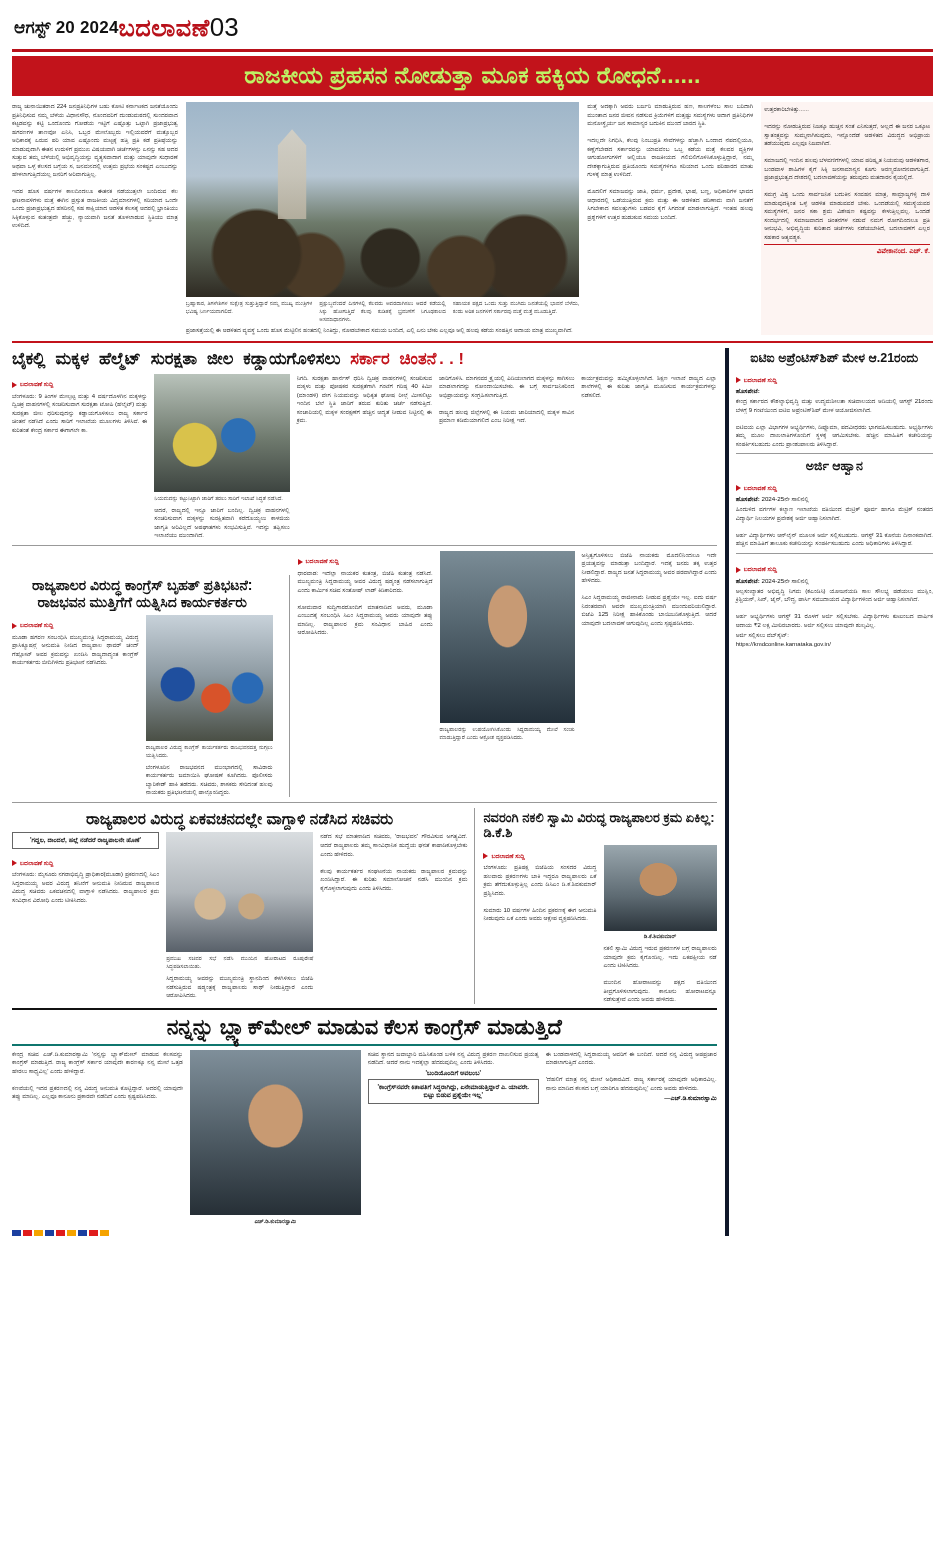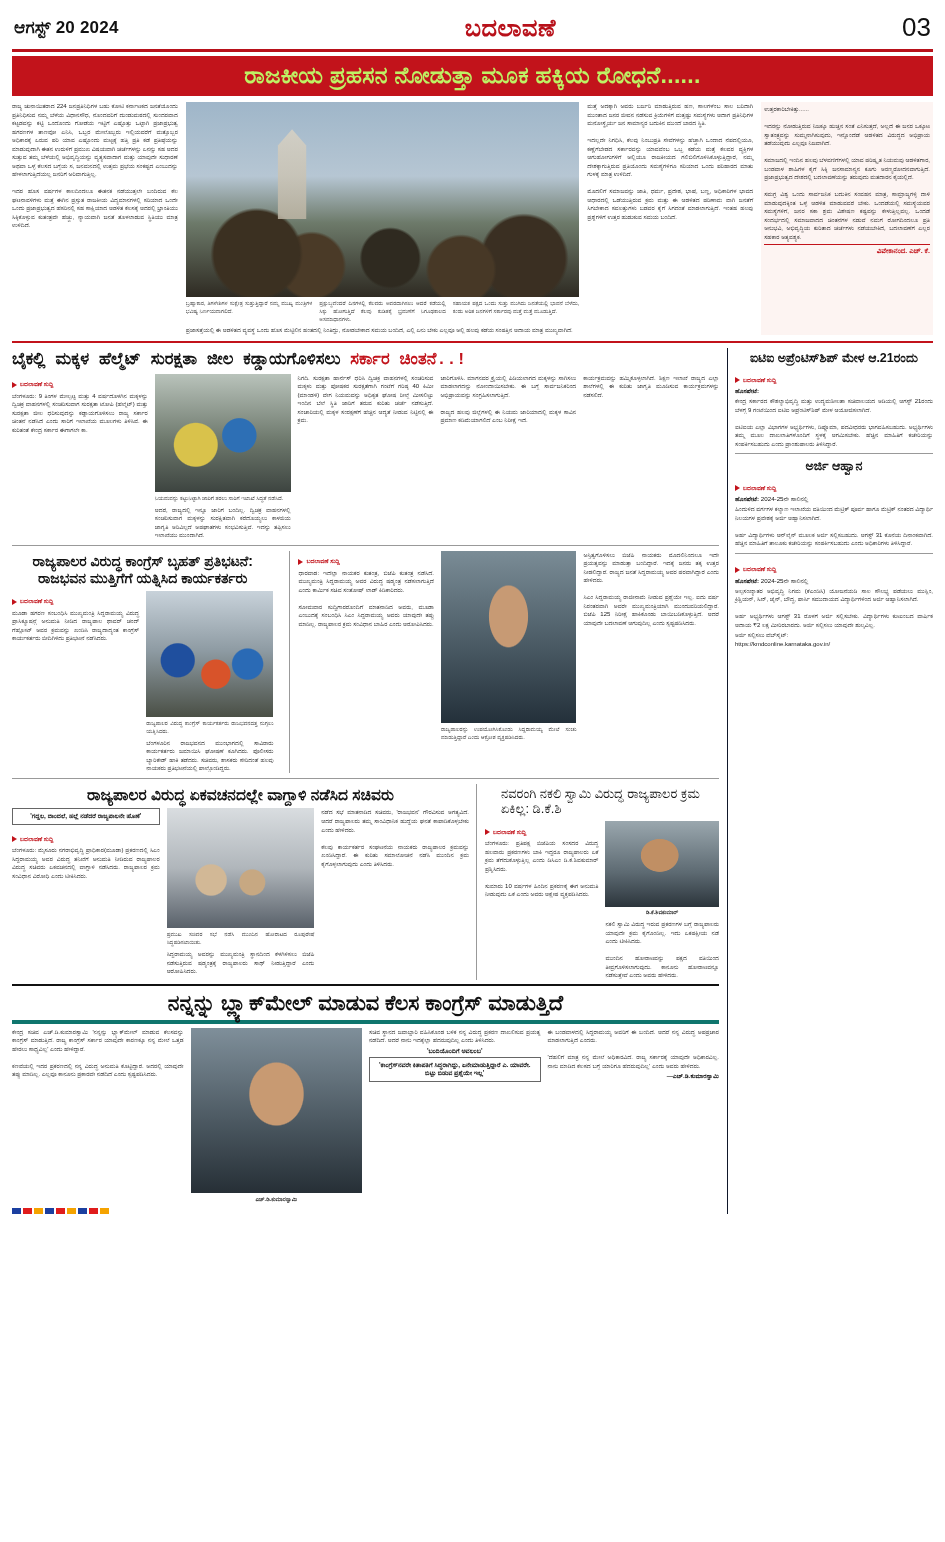--- a/index.html
+++ b/index.html
@@ -12,21 +12,21 @@
     color: #111;
     overflow: hidden;
   }
   .page {
     width: 945px; height: 1542px;
     padding: 10px 12px 6px 12px;
     position: relative;
   }
   
   .masthead {
-    display:flex; align-items:center; justify-content:space-between;
+    display:flex; align-items:center; justify-content:flex-start;
     padding: 2px 2px 6px 2px;
   }
   .masthead .date { font-size: 17px; font-weight: bold; letter-spacing:.2px; }
   .masthead .title { font-size: 24px; font-weight: bold; color:#b8111a; letter-spacing:.5px;}
   .masthead .pageno { font-size: 26px; font-weight: normal; }
   .rule-thick { height:3px; background:#b8111a; margin-bottom:0; }
 
   
   .kn {
     font-size: 6.0px;
@@ -89,28 +89,28 @@
   }
   .author-tag {
     text-align:right; font-size:7px; font-weight:bold; color:#c2131b;
     border-top:1px solid #c2131b; margin-top:3px; padding-top:2px;
   }
   .tint { background:#fdf4f2; padding:3px; }
 
   
   .sec { display:flex; gap:8px; padding-top:5px; }
   .col-main { flex: 3.32; }
-  .col-side { flex: 0.93; border-left:1px solid #0f172a; padding-left:7px; }
+  .col-side { flex: 0.93; border-left:4px solid #0f172a; padding-left:7px; }
 
   .hl {
     font-size: 16.5px; font-weight:bold; line-height:1.2; margin: 2px 0 4px 0; font-family: Liberation Mono, monospace;
   }
   .hl .red { color:#c2131b; }
   .hl2 { font-size: 14px; font-weight:bold; line-height:1.22; margin:2px 0 4px 0; text-align:center;}
-  .hl3 { font-size: 12px; font-weight:normal; line-height:1.22; margin:2px 0 4px 16px; text-align:center;}
+  .hl3 { font-size: 12px; font-weight:bold; line-height:1.22; margin:2px 0 4px 0; text-align:center;}
   .hl-side { font-size: 12.5px; font-weight:bold; line-height:1.2; text-align:center; margin:3px 0 3px 0;}
   .hr { border:0; border-top:1px solid #999; margin:5px 0; }
 
   .cols4 { display:flex; gap:7px; }
   .cols4 > div { flex:1; }
   .cols3 { display:flex; gap:7px; }
   .cols3 > div { flex:1; }
   .cols2 { display:flex; gap:7px; }
   .cols2 > div { flex:1; }
 
@@ -138,21 +138,21 @@
     linear-gradient(#7f8f9a,#4d5a63 55%,#262f36);}
   .quotebox {
     border:1px solid #666; padding:3px 4px; font-size:6.4px; font-weight:bold;
     line-height:1.35; margin-bottom:3px; text-align:center;
   }
   .smallq { font-size:6.4px; font-weight:bold; text-align:center; margin:2px 0; }
 
   
   .bottom-head {
     font-size: 21px; font-weight:bold; text-align:center; padding:5px 0 5px 0;
-    border-top:2px solid #111; border-bottom:4px solid #0f766e; margin-top:4px;
+    border-top:2px solid #111; border-bottom:2px solid #0f766e; margin-top:4px;
   }
   .footer-dots { display:flex; gap:2px; align-items:center; margin-top:4px;}
   .footer-dots i { width:9px; height:6px; display:block; }
   .dateline { font-size:6.2px; font-weight:bold; margin-bottom:2px; }
   .sig { text-align:right; font-size:6.2px; font-weight:bold; margin-top:2px;}
 </style>
 </head>
 <body>
 
 <div class="page">
@@ -230,21 +230,21 @@
           <div>
               <div class="kn">ಕಾರ್ಯಕ್ರಮವನ್ನು ಹಮ್ಮಿಕೊಳ್ಳಲಾಗಿದೆ. ಶಿಕ್ಷಣ ಇಲಾಖೆ ರಾಜ್ಯದ ಎಲ್ಲಾ ಶಾಲೆಗಳಲ್ಲಿ ಈ ಕುರಿತು ಜಾಗೃತಿ ಮೂಡಿಸುವ ಕಾರ್ಯಕ್ರಮಗಳನ್ನು ನಡೆಸಲಿದೆ.</div>
             </div>
         </div>
       </div>
 
       <hr class="hr">
 
       <div style="display:flex; gap:8px;">
 
-        <div style="flex:1.15; border-right:1px solid #999; padding-right:16px;">
+        <div style="flex:1.15; border-right:1px solid #999; padding-right:16px;margin-top:24px;">
           <div class="hl2">ರಾಜ್ಯಪಾಲರ ವಿರುದ್ಧ ಕಾಂಗ್ರೆಸ್ ಬೃಹತ್ ಪ್ರತಿಭಟನೆ: ರಾಜಭವನ ಮುತ್ತಿಗೆಗೆ ಯತ್ನಿಸಿದ ಕಾರ್ಯಕರ್ತರು</div>
           <div class="cols2">
             <div>
               <div class="byline-tri">ಬದಲಾವಣೆ ಸುದ್ದಿ</div>
               <div class="kn">ಮೂಡಾ ಹಗರಣ ಸಂಬಂಧಿಸಿ ಮುಖ್ಯಮಂತ್ರಿ ಸಿದ್ದರಾಮಯ್ಯ ವಿರುದ್ಧ ಪ್ರಾಸಿಕ್ಯೂಷನ್ಗೆ ಅನುಮತಿ ನೀಡಿದ ರಾಜ್ಯಪಾಲ ಥಾವರ್ ಚಂದ್ ಗೆಹ್ಲೋಟ್ ಅವರ ಕ್ರಮವನ್ನು ಖಂಡಿಸಿ ರಾಜ್ಯದಾದ್ಯಂತ ಕಾಂಗ್ರೆಸ್ ಕಾರ್ಯಕರ್ತರು ಬೀದಿಗಿಳಿದು ಪ್ರತಿಭಟನೆ ನಡೆಸಿದರು.</div>
             </div>
             <div>
               <div class="photo protest"></div>
               <div class="cap" style="margin-top:3px;">ರಾಜ್ಯಪಾಲರ ವಿರುದ್ಧ ಕಾಂಗ್ರೆಸ್ ಕಾರ್ಯಕರ್ತರು ರಾಜಭವನದತ್ತ ನುಗ್ಗಲು ಯತ್ನಿಸಿದರು.</div>
               <div class="kn" style="margin-top:3px;">ಬೆಂಗಳೂರಿನ ರಾಜಭವನದ ಮುಂಭಾಗದಲ್ಲಿ ಸಾವಿರಾರು ಕಾರ್ಯಕರ್ತರು ಜಮಾಯಿಸಿ ಘೋಷಣೆ ಕೂಗಿದರು. ಪೊಲೀಸರು ಬ್ಯಾರಿಕೇಡ್ ಹಾಕಿ ತಡೆದರು. ಸಚಿವರು, ಶಾಸಕರು ಸೇರಿದಂತೆ ಹಲವು ನಾಯಕರು ಪ್ರತಿಭಟನೆಯಲ್ಲಿ ಪಾಲ್ಗೊಂಡಿದ್ದರು.</div>

